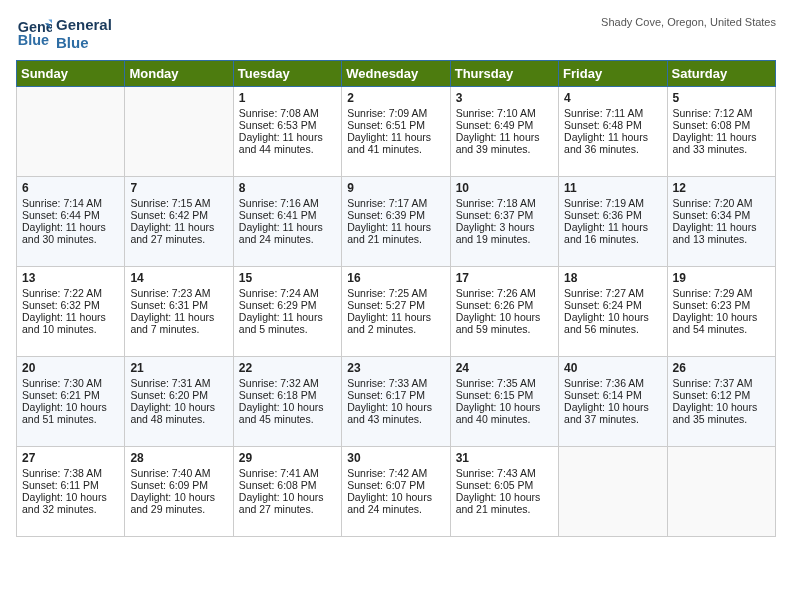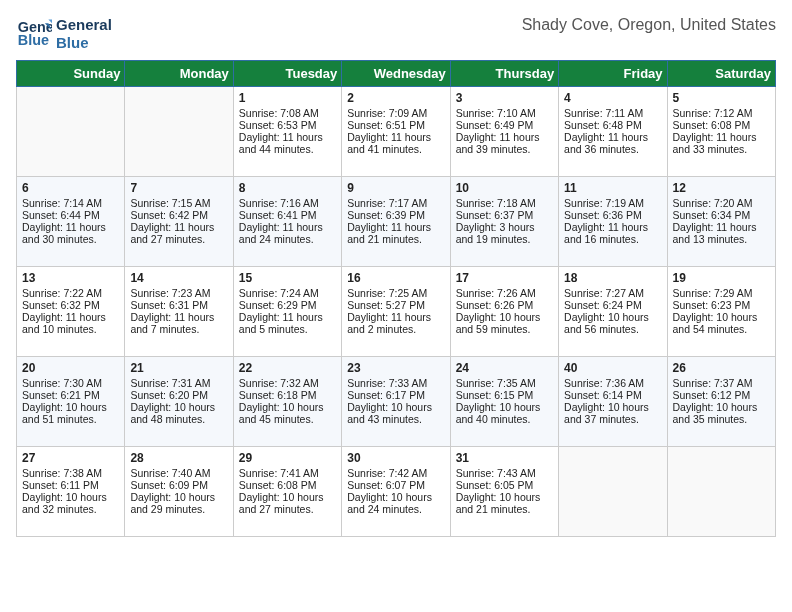--- a/index.html
+++ b/index.html
@@ -25,33 +25,33 @@
       width: 36px;
       height: 36px;
     }
     .title-section { text-align: right; }
     .month-title {
       font-size: 36px;
       font-weight: bold;
       color: #1a1a2e;
     }
     .location {
-      font-size: 16px;
+      font-size: 11px;
       color: #555;
     }
     table {
       width: 100%;
       border-collapse: collapse;
       font-size: 11px;
     }
     thead tr th {
-      background: #15803d;
+      background: #4d7c0f;
       color: #fff;
       padding: 5px 4px;
-      text-align: right;
+      text-align: left;
       font-size: 13px;
       font-weight: bold;
       border: 1px solid #2e6da4;
     }
     tbody tr td {
       border: 1px solid #ccc;
       padding: 4px 5px;
       vertical-align: top;
       width: calc(100% / 7);
       min-height: 80px;

